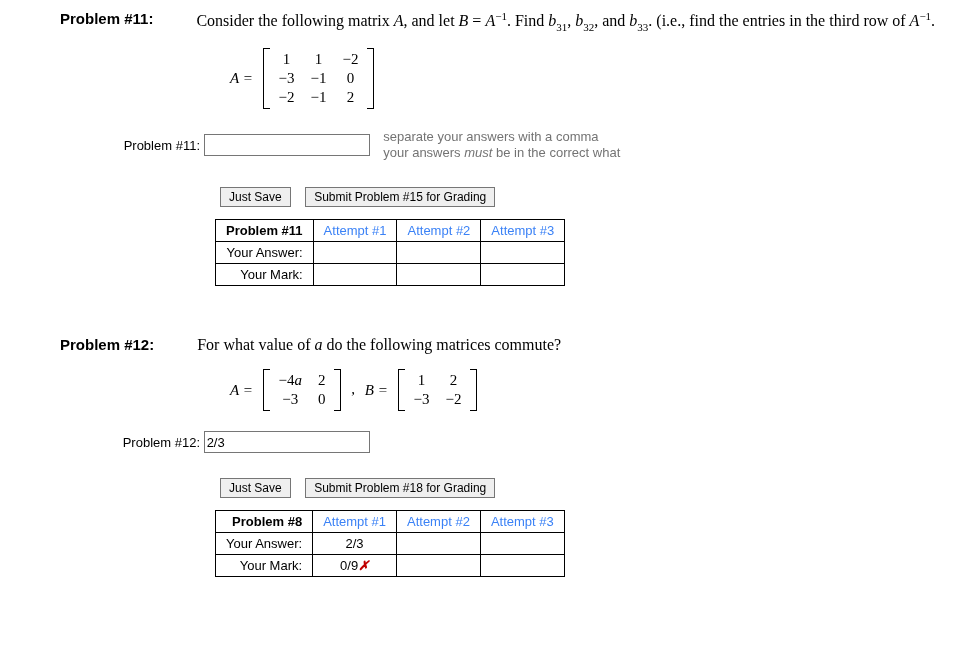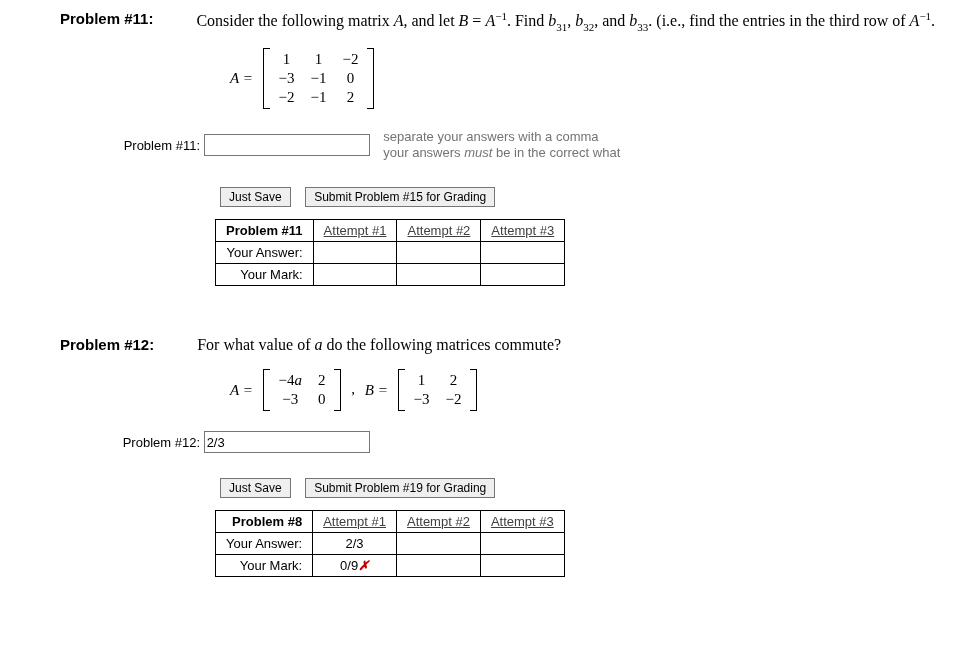--- a/index.html
+++ b/index.html
@@ -98,21 +98,21 @@
     padding: 3px 10px;
     font-size: 13px;
     text-align: center;
     min-width: 60px;
   }
   .attempt-table td.lbl {
     text-align: right;
     font-weight: normal;
   }
   .attempt-table td.lbl.bold { font-weight: bold; }
-  .attempt-table .alink { text-decoration: underline; cursor: pointer; color: #404040;}
+  .attempt-table .alink { cursor: pointer; color: #3b82f6;}
   .wrong-x { color: #c00000; font-weight: bold; font-style: italic; }
   .head-row {
     display: flex;
     align-items: flex-start;
   }
   .head-label {
     flex: 0 0 auto;
     font-weight: bold;
     font-size: 15px;
     font-family: Verdana, Arial, sans-serif;
@@ -243,21 +243,21 @@
   </div>
 
   <div class="answer-row">
     <span class="answer-label">Problem #12:</span>
     <input class="answer-input" type="text" value="2/3" style="">
   </div>
 
   <div class="button-row">
     <button>Just Save</button>
     &nbsp;&nbsp;
-    <button>Submit Problem #19 for Grading</button>
+    <button>Submit Problem #18 for Grading</button>
   </div>
 
   <table class="attempt-table">
     <tbody>
         <tr>
       <td class="lbl bold">Problem #8</td>
       <td><span class="alink">Attempt #1</span></td>
       <td><span class="alink">Attempt #2</span></td>
       <td><span class="alink">Attempt #3</span></td>
     </tr>

